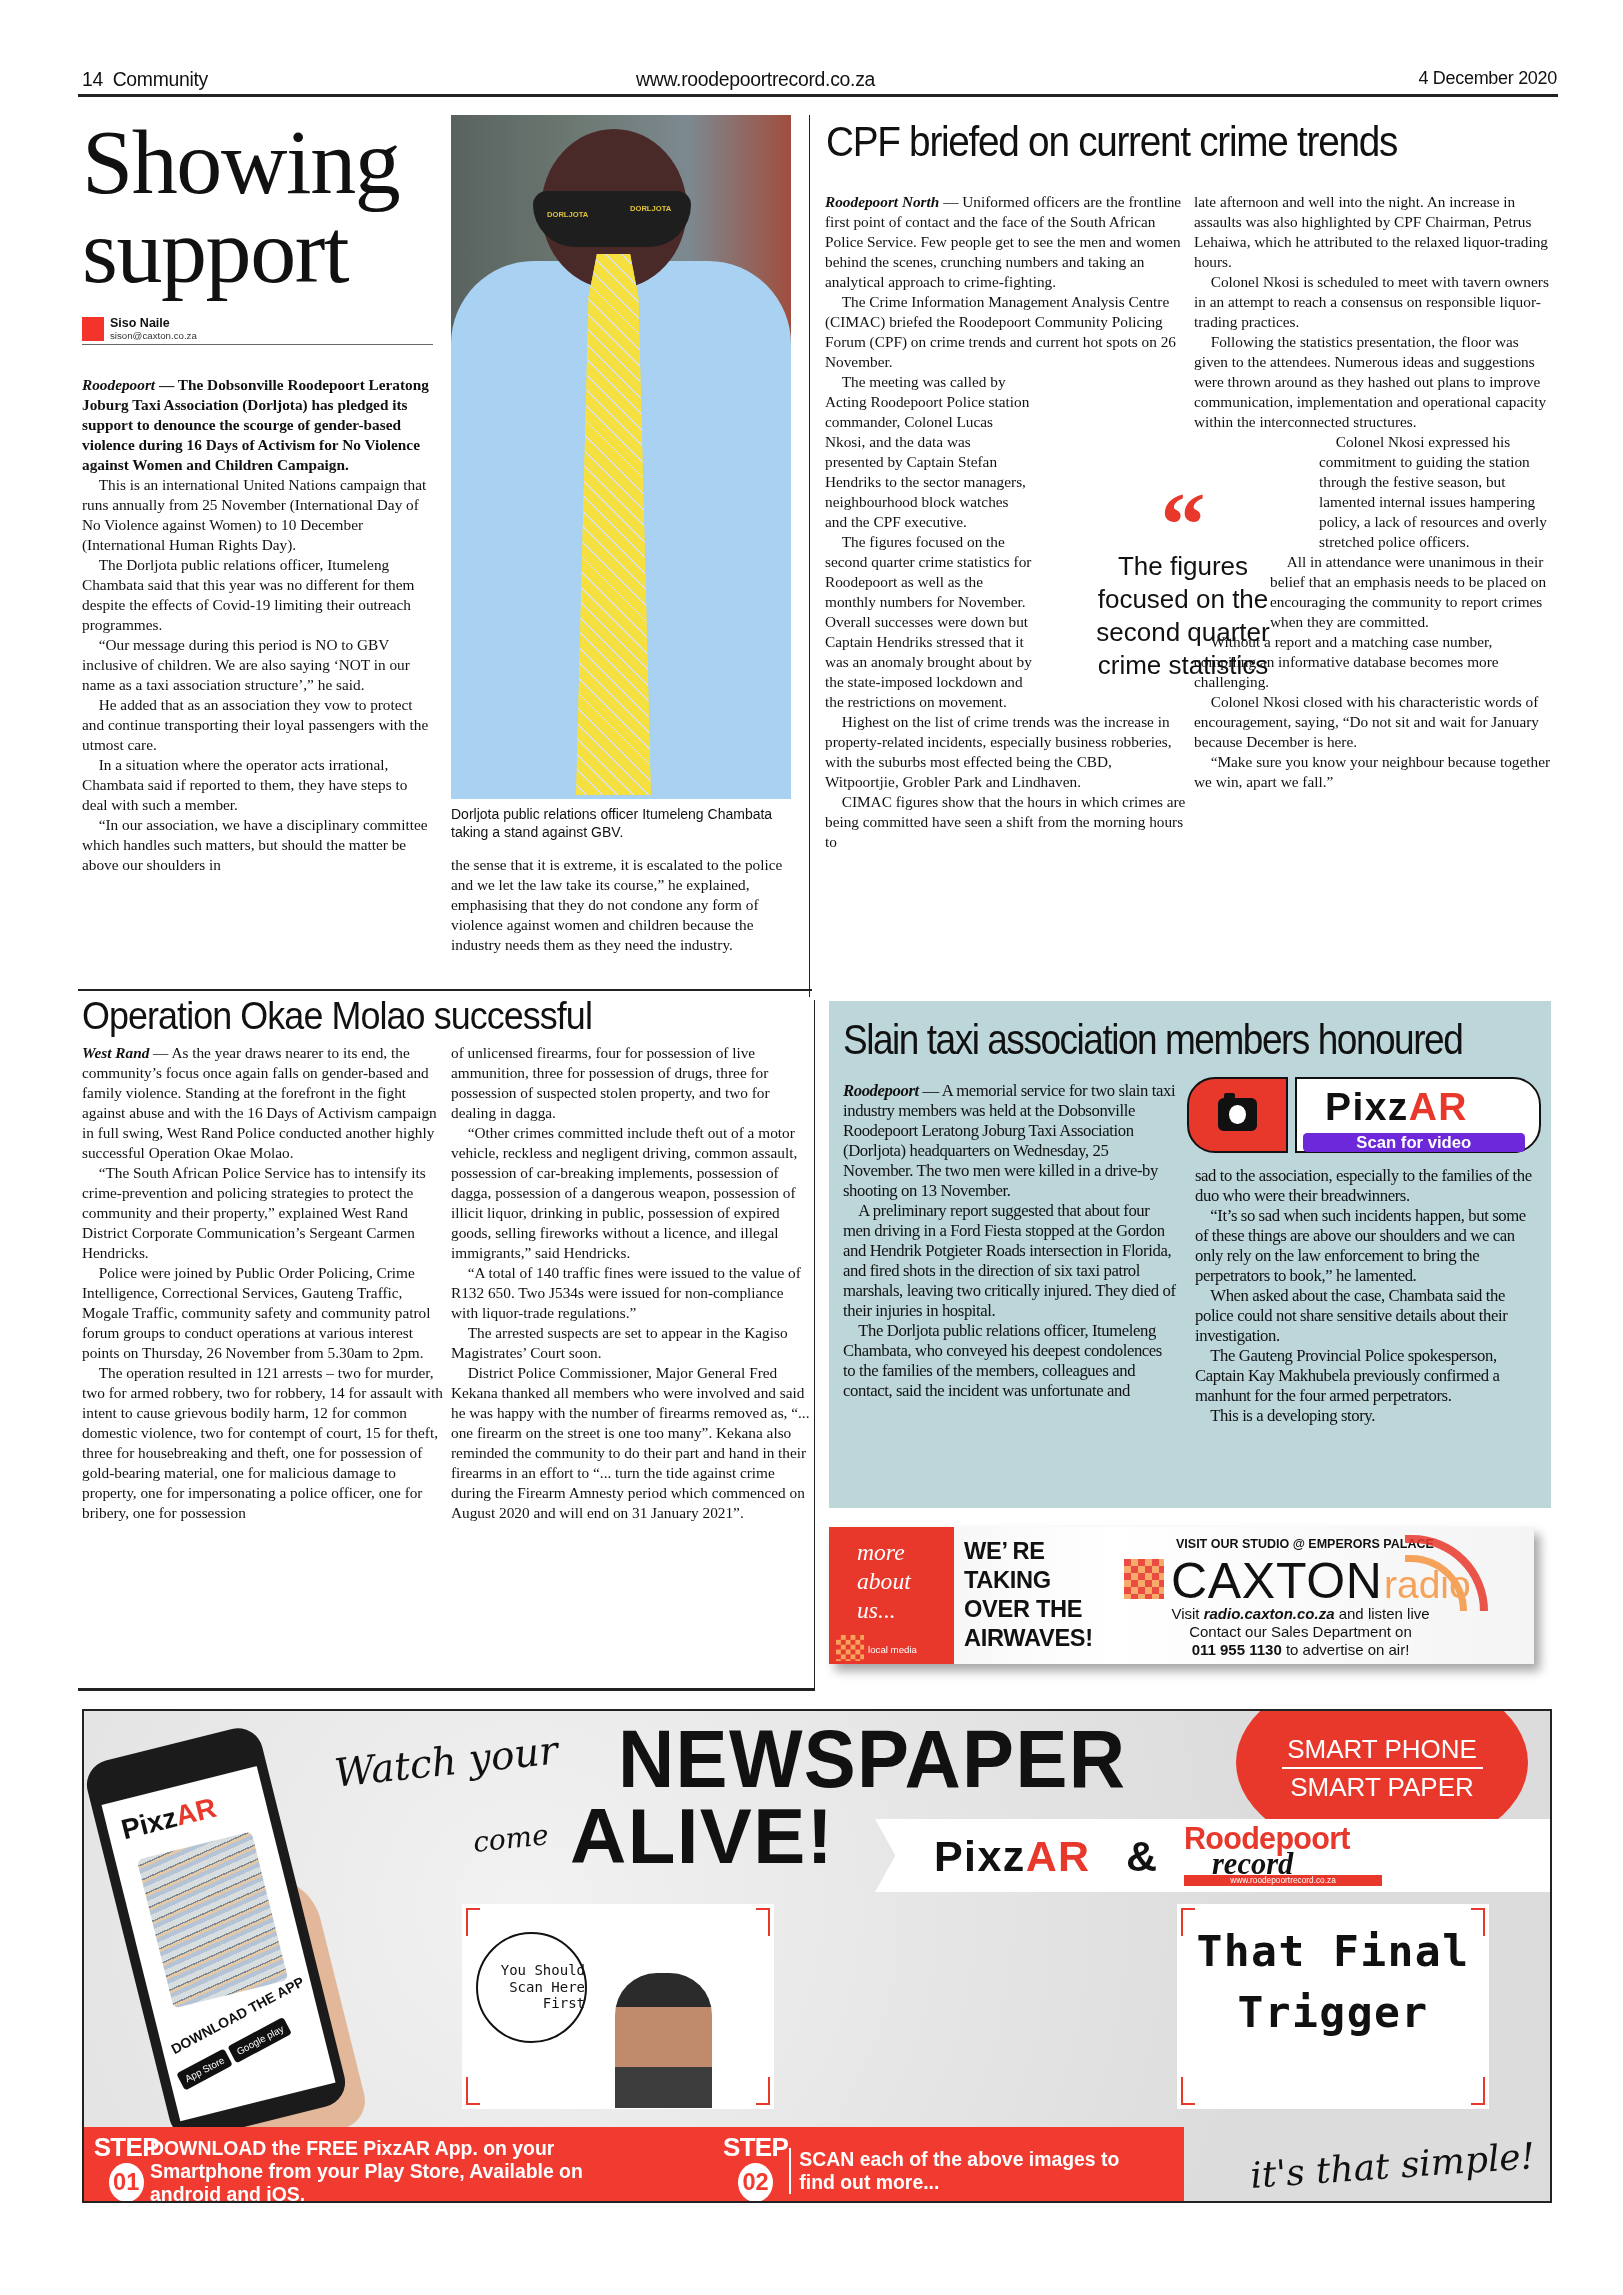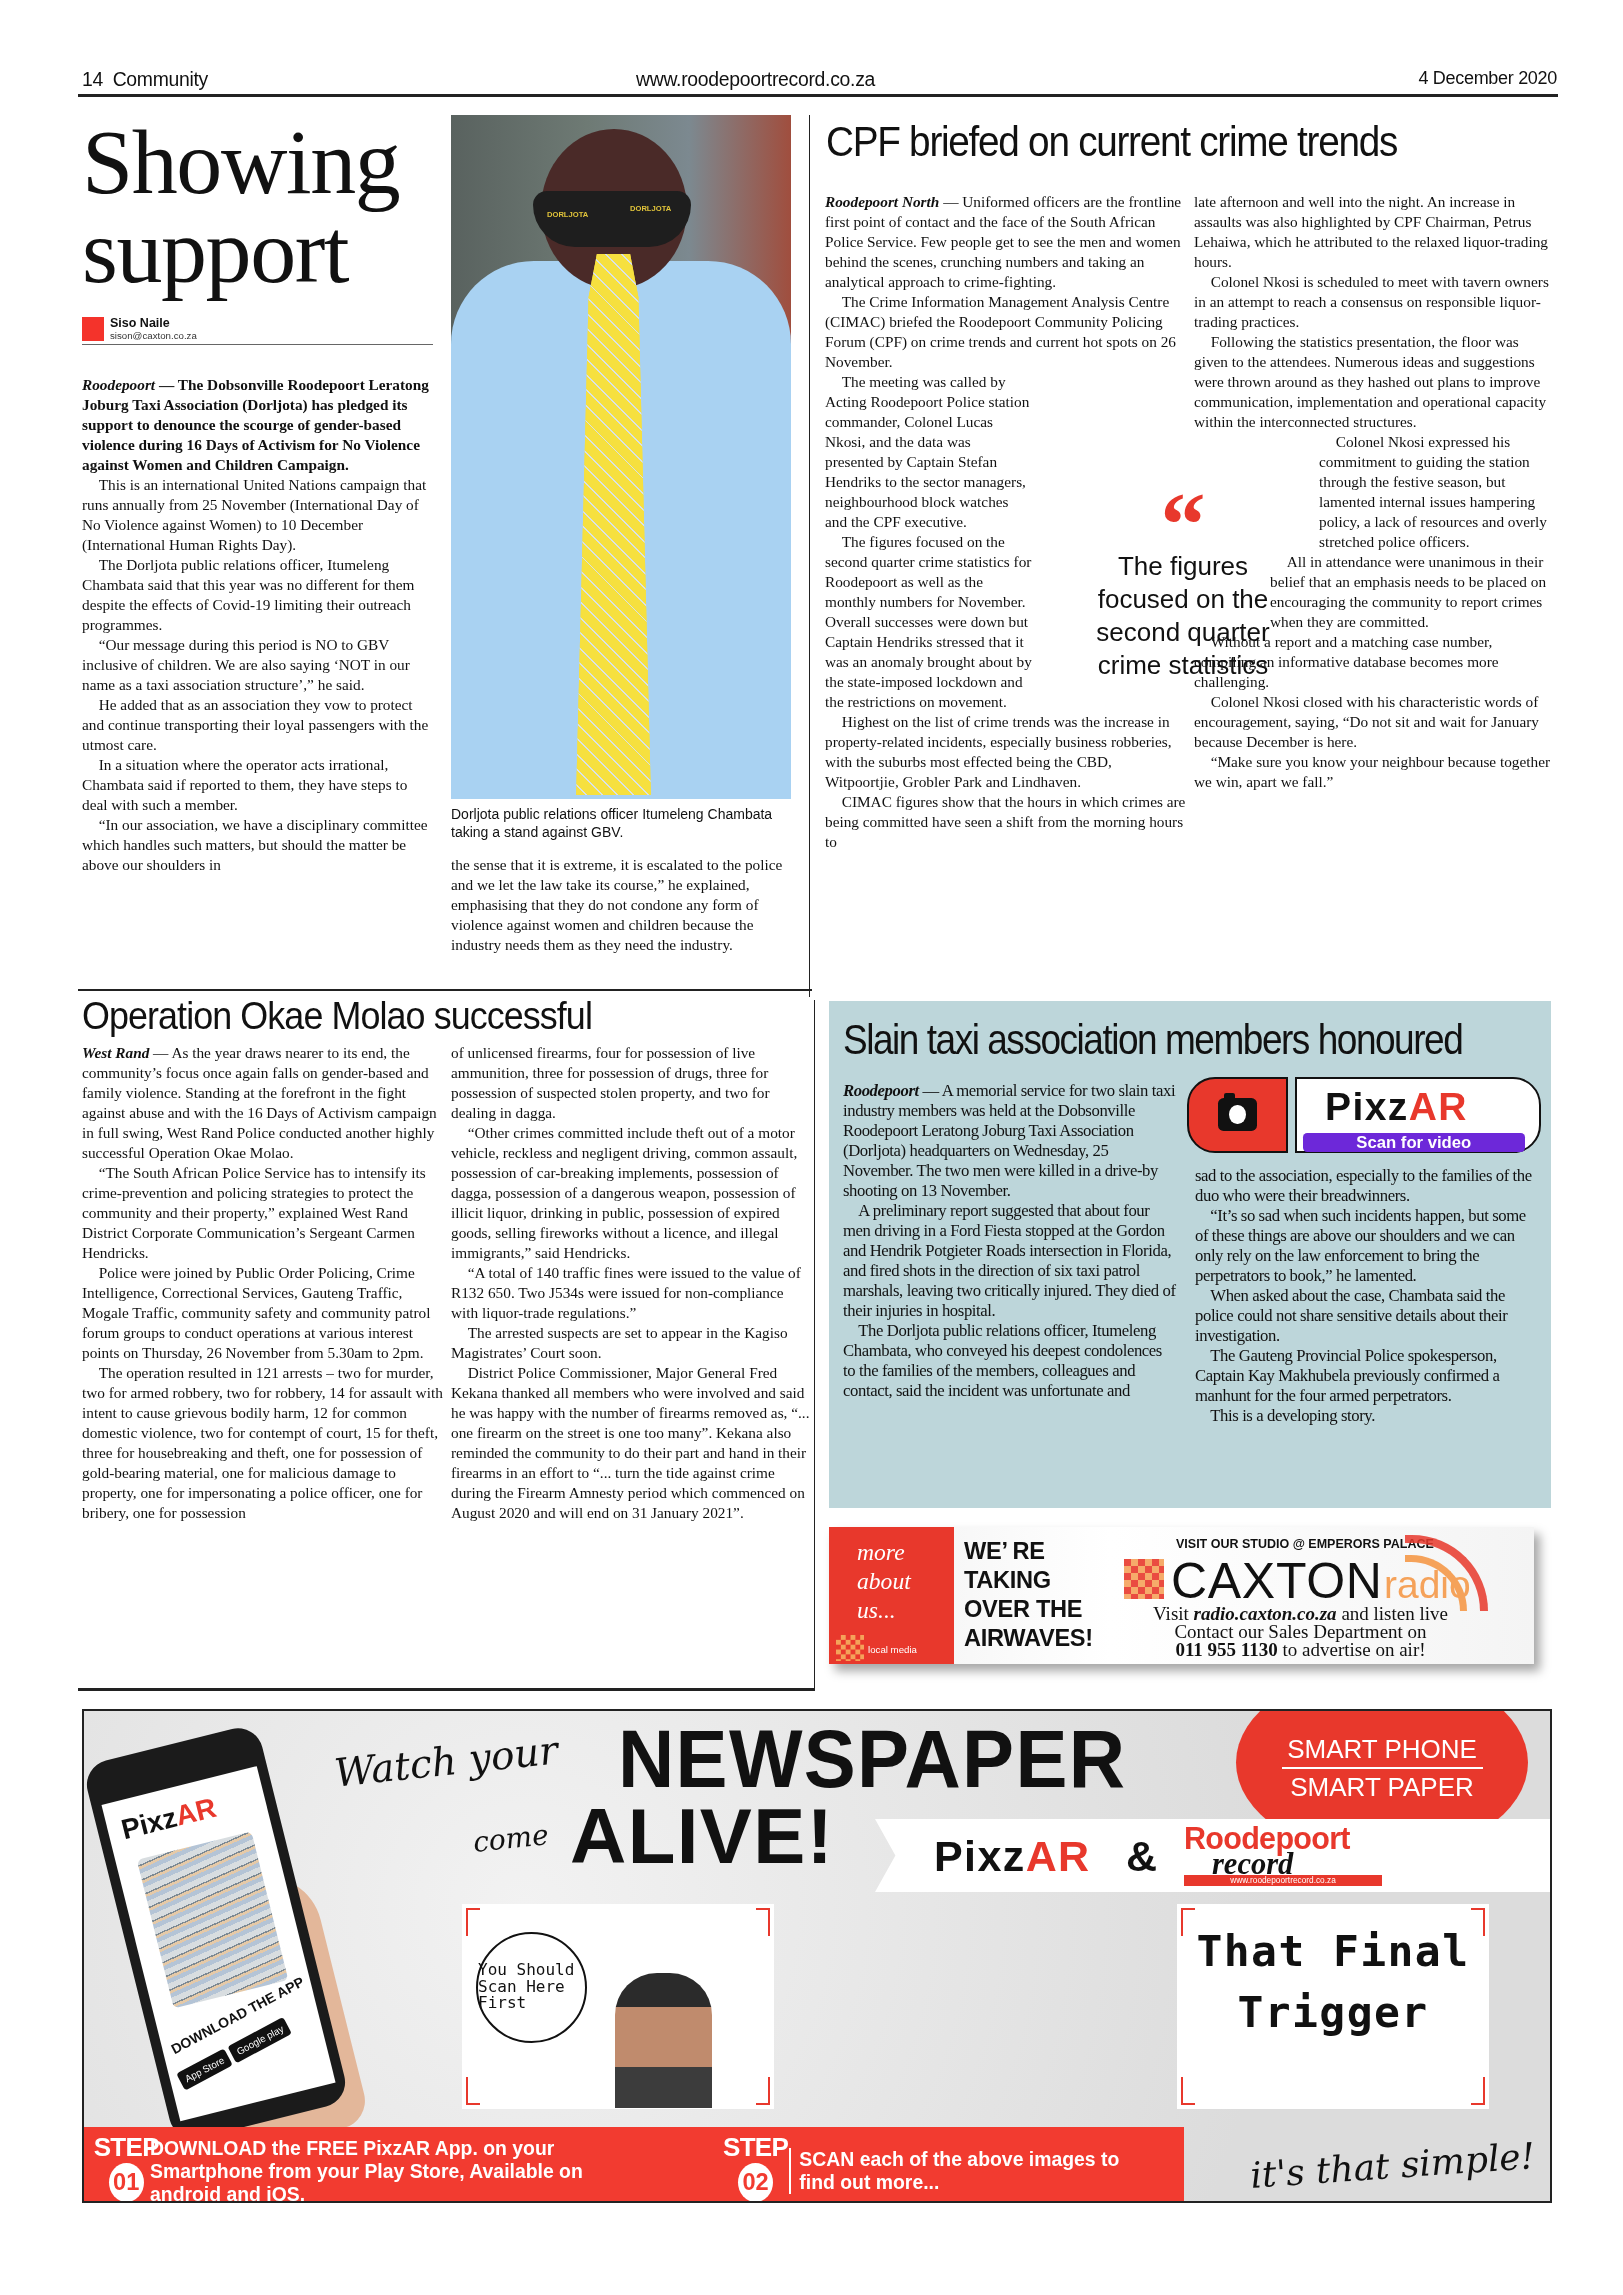--- a/index.html
+++ b/index.html
@@ -84,21 +84,21 @@
   .caxton .lm { position: absolute; left: 39px; top: 117px; font-family: "Liberation Sans", sans-serif; font-size: 9.7px; color: #fff; }
   .caxton .lm-icon { position: absolute; left: 7px; top: 108px; width: 28px; height: 26px; background: repeating-conic-gradient(#f5a25a 0 25%, #e8382c 0 50%) 0 0/9.7px 9.7px; }
   .caxton .taking { position: absolute; left: 135px; top: 9.7px; font-family: "Liberation Sans", sans-serif; font-weight: bold; font-size: 23.6px; line-height: 29px; letter-spacing: -0.3px; }
   .caxton .visit-studio { position: absolute; left: 347px; top: 9.7px; font-family: "Liberation Sans", sans-serif; font-weight: bold; font-size: 12.5px; }
   .caxton .brand { position: absolute; left: 295px; top: 29px; height: 49px; }
   .caxton .brand .cicon { position: absolute; left: 0; top: 2.8px; width: 40px; height: 40px; background: repeating-conic-gradient(#f5a25a 0 25%, #e8382c 0 50%) 0 0/14px 14px; opacity: 0.9; }
   .caxton .brand .name { position: absolute; left: 47px; top: -4.2px; font-family: "Liberation Sans", sans-serif; font-size: 50px; letter-spacing: 0.7px; color: #111; }
   .caxton .brand .radio { position: absolute; left: 260px; top: 7px; font-family: "Liberation Sans", sans-serif; font-size: 39px; color: #f5a25a; }
   .caxton .waves { position: absolute; left: 576px; top: 8.3px; width: 83px; height: 76px; border-radius: 0 76px 0 0; border-top: 8.3px solid #e8382c; border-right: 8.3px solid #e8382c; opacity: 0.85; }
   .caxton .waves2 { position: absolute; left: 576px; top: 28px; width: 62px; height: 56px; border-radius: 0 56px 0 0; border-top: 7px solid #f5a25a; border-right: 7px solid #f5a25a; }
-  .caxton .info { position: absolute; left: 298px; top: 78px; width: 347px; text-align: center; font-family: Liberation Serif, serif; font-size: 19px; line-height: 18px; }
+  .caxton .info { position: absolute; left: 298px; top: 78px; width: 347px; text-align: center; font-family: Liberation Sans, sans-serif; font-size: 15px; line-height: 18px; }
   .caxton .info b { font-weight: bold; }
   .caxton .info i { font-weight: bold; font-style: italic; }
 
   
   .promo { left: 82px; top: 1709px; width: 1470px; height: 494px; border: 2.1px solid #222; background: radial-gradient(circle at 30% 40%, #f2f2f2, #dcdcdc 70%); overflow: hidden; }
   .phone { position: absolute; left: 42px; top: 28px; width: 180px; height: 389px; background: #1b1b1b; border-radius: 25px; transform: rotate(-14deg); }
   .phone .screen { position: absolute; left: 9.7px; top: 42px; right: 9.7px; bottom: 21px; background: #fff; }
   .phone .screen .pl { position: absolute; left: 14px; top: 14px; font-family: "Liberation Sans", sans-serif; font-weight: bold; font-size: 28px; }
   .phone .screen .pl .ar { color: #e8382c; }
   .phone .screen .papers { position: absolute; left: 21px; top: 62px; width: 118px; height: 153px; background: repeating-linear-gradient(170deg, #d8dde0 0 5.6px, #7d8a94 5.6px 7px, #e5c9a7 7px 9.7px, #b4c4d6 9.7px 14px); border-radius: 5.6px; }
@@ -125,21 +125,21 @@
   .card { position: absolute; top: 193px; width: 312px; height: 205px; background: #fff; }
   .card .c { position: absolute; width: 14px; height: 28px; border-color: #e8382c; border-style: solid; }
   .card .tl { left: 4.2px; top: 4.2px; border-width: 2.8px 0 0 2.8px; }
   .card .tr { right: 4.2px; top: 4.2px; border-width: 2.8px 2.8px 0 0; }
   .card .bl { left: 4.2px; bottom: 4.2px; border-width: 0 0 2.8px 2.8px; }
   .card .br { right: 4.2px; bottom: 4.2px; border-width: 0 2.8px 2.8px 0; }
   .card .hand-text { position: absolute; left: 0; right: 0; top: 16.7px; text-align: center; font-family: "DejaVu Sans Mono", monospace; font-weight: bold; font-size: 43px; line-height: 61px; letter-spacing: 1.4px; }
   .card1 { left: 378px; }
   .card2 { left: 736px; }
   .card3 { left: 1093px; }
-  .bubble { position: absolute; left: 14px; top: 28px; width: 111px; height: 111px; border: 2.8px solid #111; border-radius: 50%; text-align: left; font-family: "DejaVu Sans Mono", monospace; font-size: 16px; line-height: 16.7px; padding-top: 28px; }
+  .bubble { position: absolute; left: 14px; top: 28px; width: 111px; height: 111px; border: 2.8px solid #111; border-radius: 50%; text-align: right; font-family: "DejaVu Sans Mono", monospace; font-size: 14px; line-height: 16.7px; padding-top: 28px; }
   .man { position: absolute; left: 153px; top: 69px; width: 97px; height: 135px; background: linear-gradient(#2b2b2b 0 25%, #c08b6d 25% 70%, #3c3c3c 70%); border-radius: 42px 42px 0 0; }
 
   .steps { position: absolute; left: 0; top: 416px; width: 1100px; height: 76px; background: #f23b30; }
   .step { position: absolute; top: 5.6px; color: #fff; font-family: "Liberation Sans", sans-serif; font-weight: bold; text-align: center; }
   .step .lbl { font-size: 26px; line-height: 28px; letter-spacing: -0.7px; }
   .step .num { display: inline-block; width: 35px; height: 39px; border-radius: 50%; background: #fff; color: #f23b30; font-size: 23.6px; line-height: 39px; margin-top: 2.8px; }
   .step1 { left: 9.7px; }
   .step2 { left: 639px; }
   .step-text { position: absolute; top: 9.7px; color: #fff; font-family: "Liberation Sans", sans-serif; font-weight: bold; font-size: 19.4px; line-height: 23px; }
   .step-text1 { left: 66px; width: 486px; }

